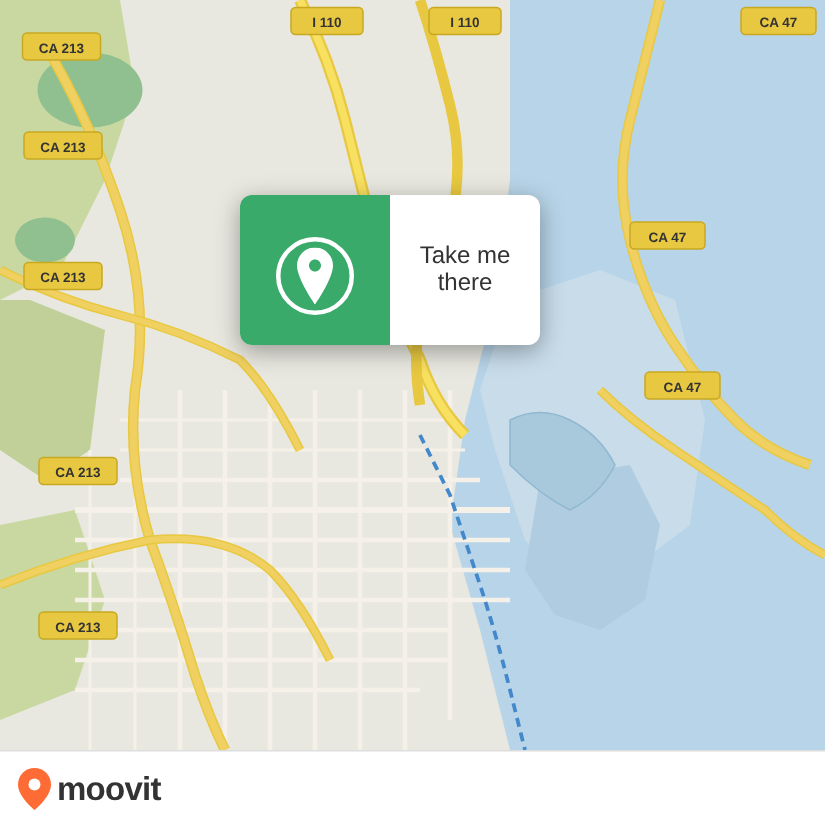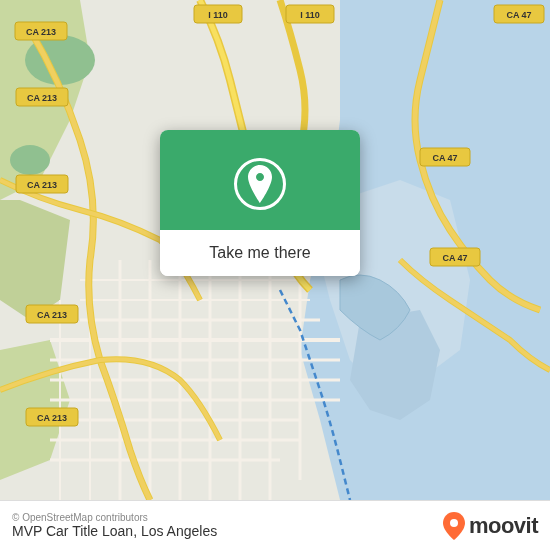--- a/index.html
+++ b/index.html
@@ -30,21 +30,21 @@
     
     #popup-card {
       position: absolute;
       top: 130px;
       left: 160px;
       width: 200px;
       background: white;
       border-radius: 8px;
       box-shadow: 0 4px 16px rgba(0,0,0,0.35);
       display: flex;
-      flex-direction: column;
+      flex-direction: row;
       align-items: center;
       overflow: hidden;
       z-index: 10;
     }
 
     #popup-green-area {
       width: 100%;
       background: #3aaa6b;
       display: flex;
       justify-content: center;
@@ -225,24 +225,20 @@
         <svg width="32" height="38" viewBox="0 0 32 38" fill="none" xmlns="http://www.w3.org/2000/svg">
           <path d="M16 0C9.4 0 4 5.4 4 12C4 21 16 38 16 38C16 38 28 21 28 12C28 5.4 22.6 0 16 0ZM16 16C13.8 16 12 14.2 12 12C12 9.8 13.8 8 16 8C18.2 8 20 9.8 20 12C20 14.2 18.2 16 16 16Z" fill="white"></path>
         </svg>
       </div>
     </div>
     <button id="popup-button">Take me there</button>
   </div>
 </div>
 
 <div id="bottom-bar">
-  <div id="bottom-left">
-    <span id="attribution">© OpenStreetMap contributors</span>
-    <span id="location-title">MVP Car Title Loan, Los Angeles</span>
-  </div>
   <div id="moovit-logo">
     <svg id="moovit-pin" viewBox="0 0 22 28" fill="none" xmlns="http://www.w3.org/2000/svg">
       <path d="M11 0C4.9 0 0 4.9 0 11C0 19.25 11 28 11 28C11 28 22 19.25 22 11C22 4.9 17.1 0 11 0Z" fill="#FF6B35"></path>
       <circle cx="11" cy="11" r="4" fill="white"></circle>
     </svg>
     <span id="moovit-text">moovit</span>
   </div>
 </div>
 
 </body></html>

